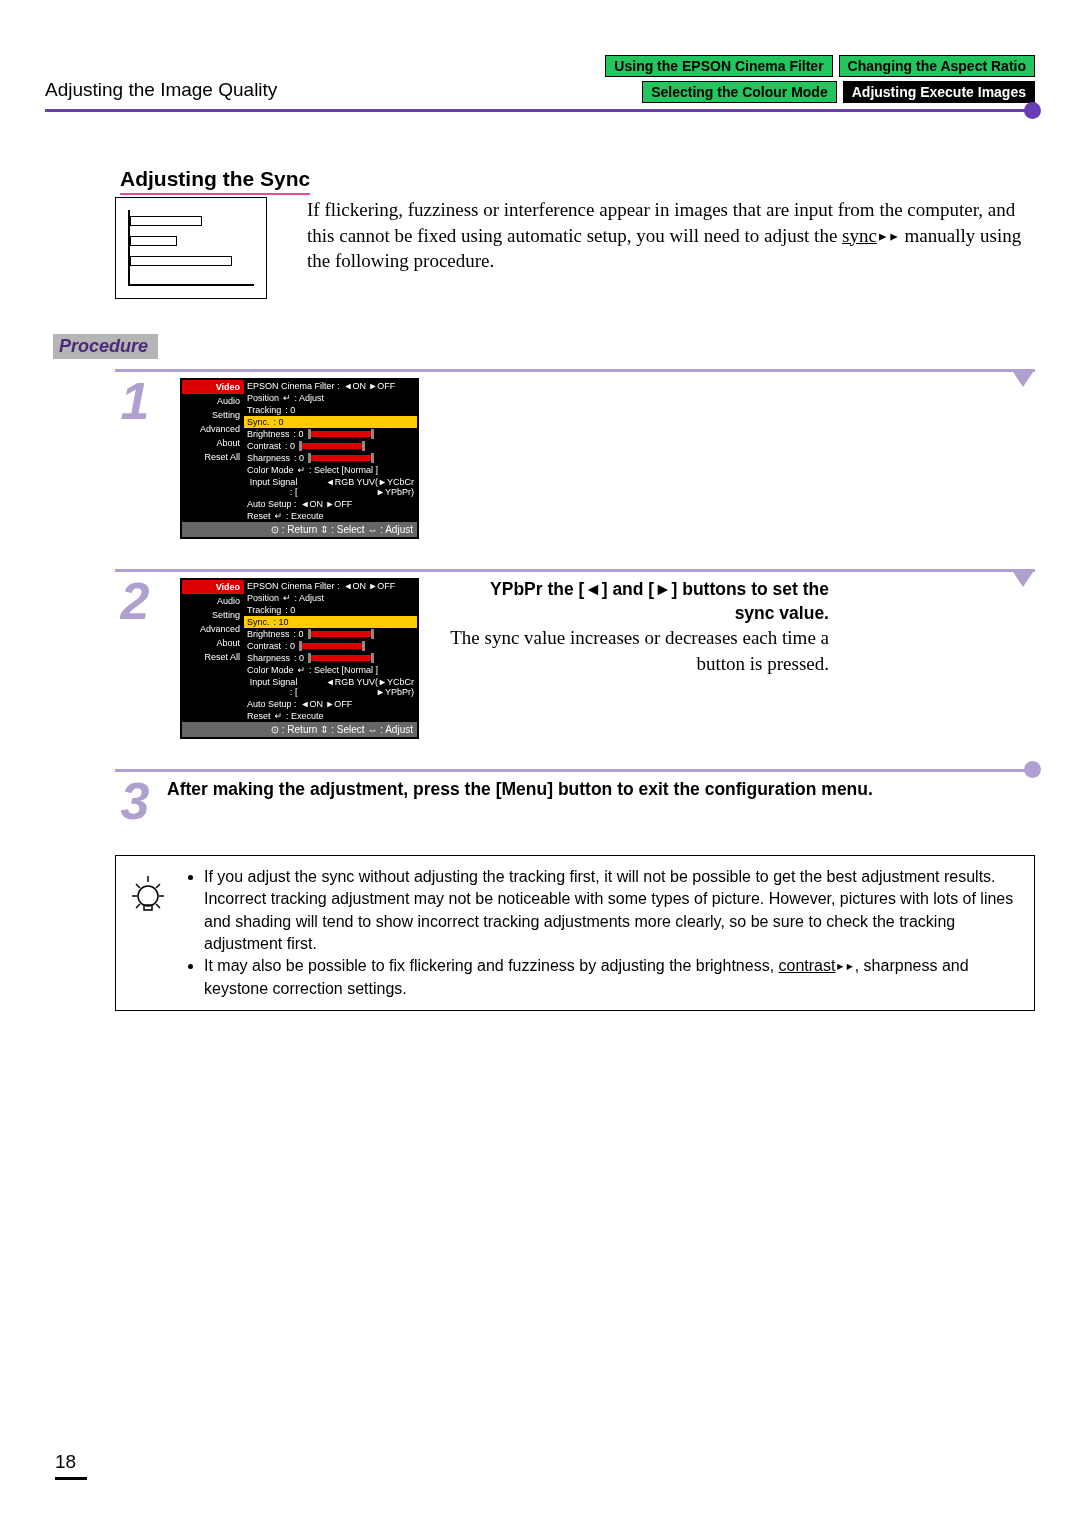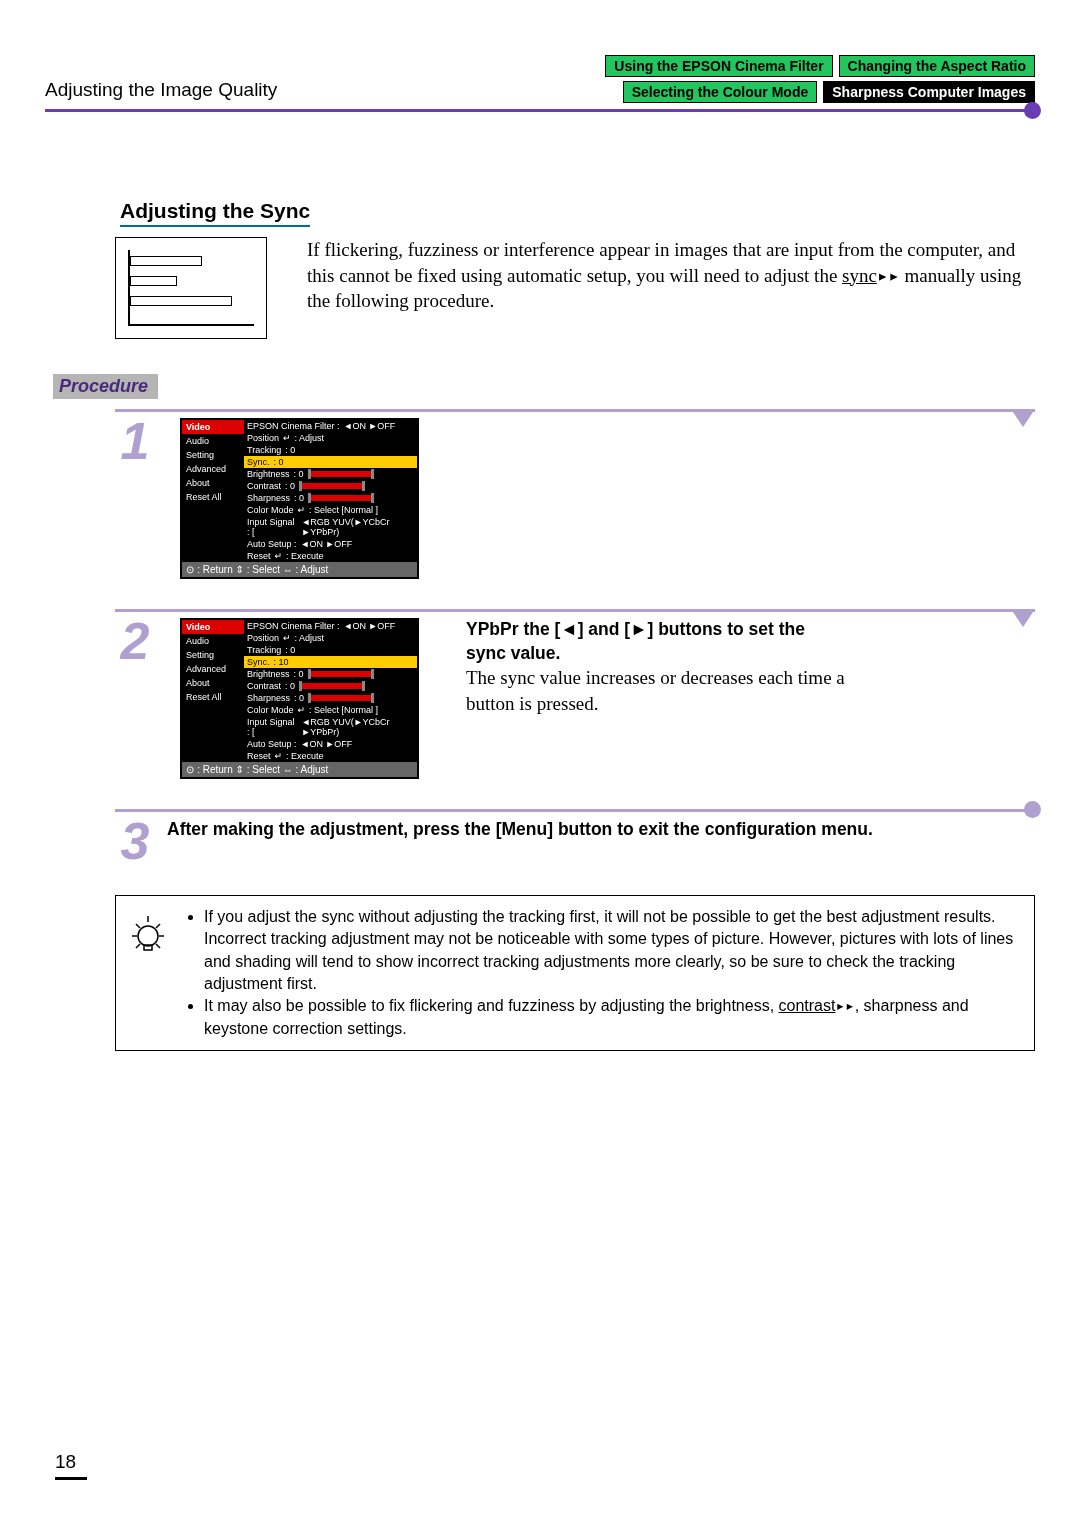--- a/index.html
+++ b/index.html
@@ -60,31 +60,31 @@
     right: -6px;
     top: -7px;
     width: 17px;
     height: 17px;
     background: #6a3db5;
     border-radius: 50%;
   }
   .section-title {
     font-size: 21px;
     font-weight: bold;
-    border-bottom: 2px solid #0369a1;
+    border-bottom: 2px solid #ec4899;
     display: inline-block;
     padding-bottom: 2px;
-    margin-top: 87px;
+    margin-top: 55px;
     margin-left: 75px;
   }
   .sync-block {
     display: flex;
     gap: 40px;
     margin-left: 70px;
-    margin-top: 10px;
+    margin-top: 2px;
     align-items: flex-start;
   }
   .sync-diagram {
     width: 150px;
     height: 100px;
     border: 1px solid #000;
     position: relative;
     background: #fff;
     flex-shrink: 0;
   }
@@ -138,22 +138,23 @@
     font-weight: bold;
     font-style: italic;
     color: #b0a0d0;
     line-height: 0.9;
     width: 40px;
     text-align: center;
     flex-shrink: 0;
   }
   .step-content {
     display: flex;
-    gap: 47px;
+    gap: 30px;
     align-items: flex-start;
+    text-align: right;
   }
   .menu-shot {
     width: 235px;
     background: #000;
     border: 2px solid #000;
     font-size: 9px;
     color: #fff;
     flex-shrink: 0;
   }
   .menu-top {
@@ -273,21 +274,21 @@
 <div class="page">
   <div class="header-row">
     <div class="header-left">Adjusting the Image Quality</div>
     <div class="tabs-wrap">
       <div class="tabs-row">
         <div class="tab">Using the EPSON Cinema Filter</div>
         <div class="tab">Changing the Aspect Ratio</div>
       </div>
       <div class="tabs-row">
         <div class="tab">Selecting the Colour Mode</div>
-        <div class="tab active">Sharpness Computer Images</div>
+        <div class="tab active">Adjusting Execute Images</div>
       </div>
     </div>
   </div>
   <div class="purple-rule"></div>
 
   <div class="section-title">Adjusting the Sync</div>
 
   <div class="sync-block">
     <div class="sync-diagram">
 

